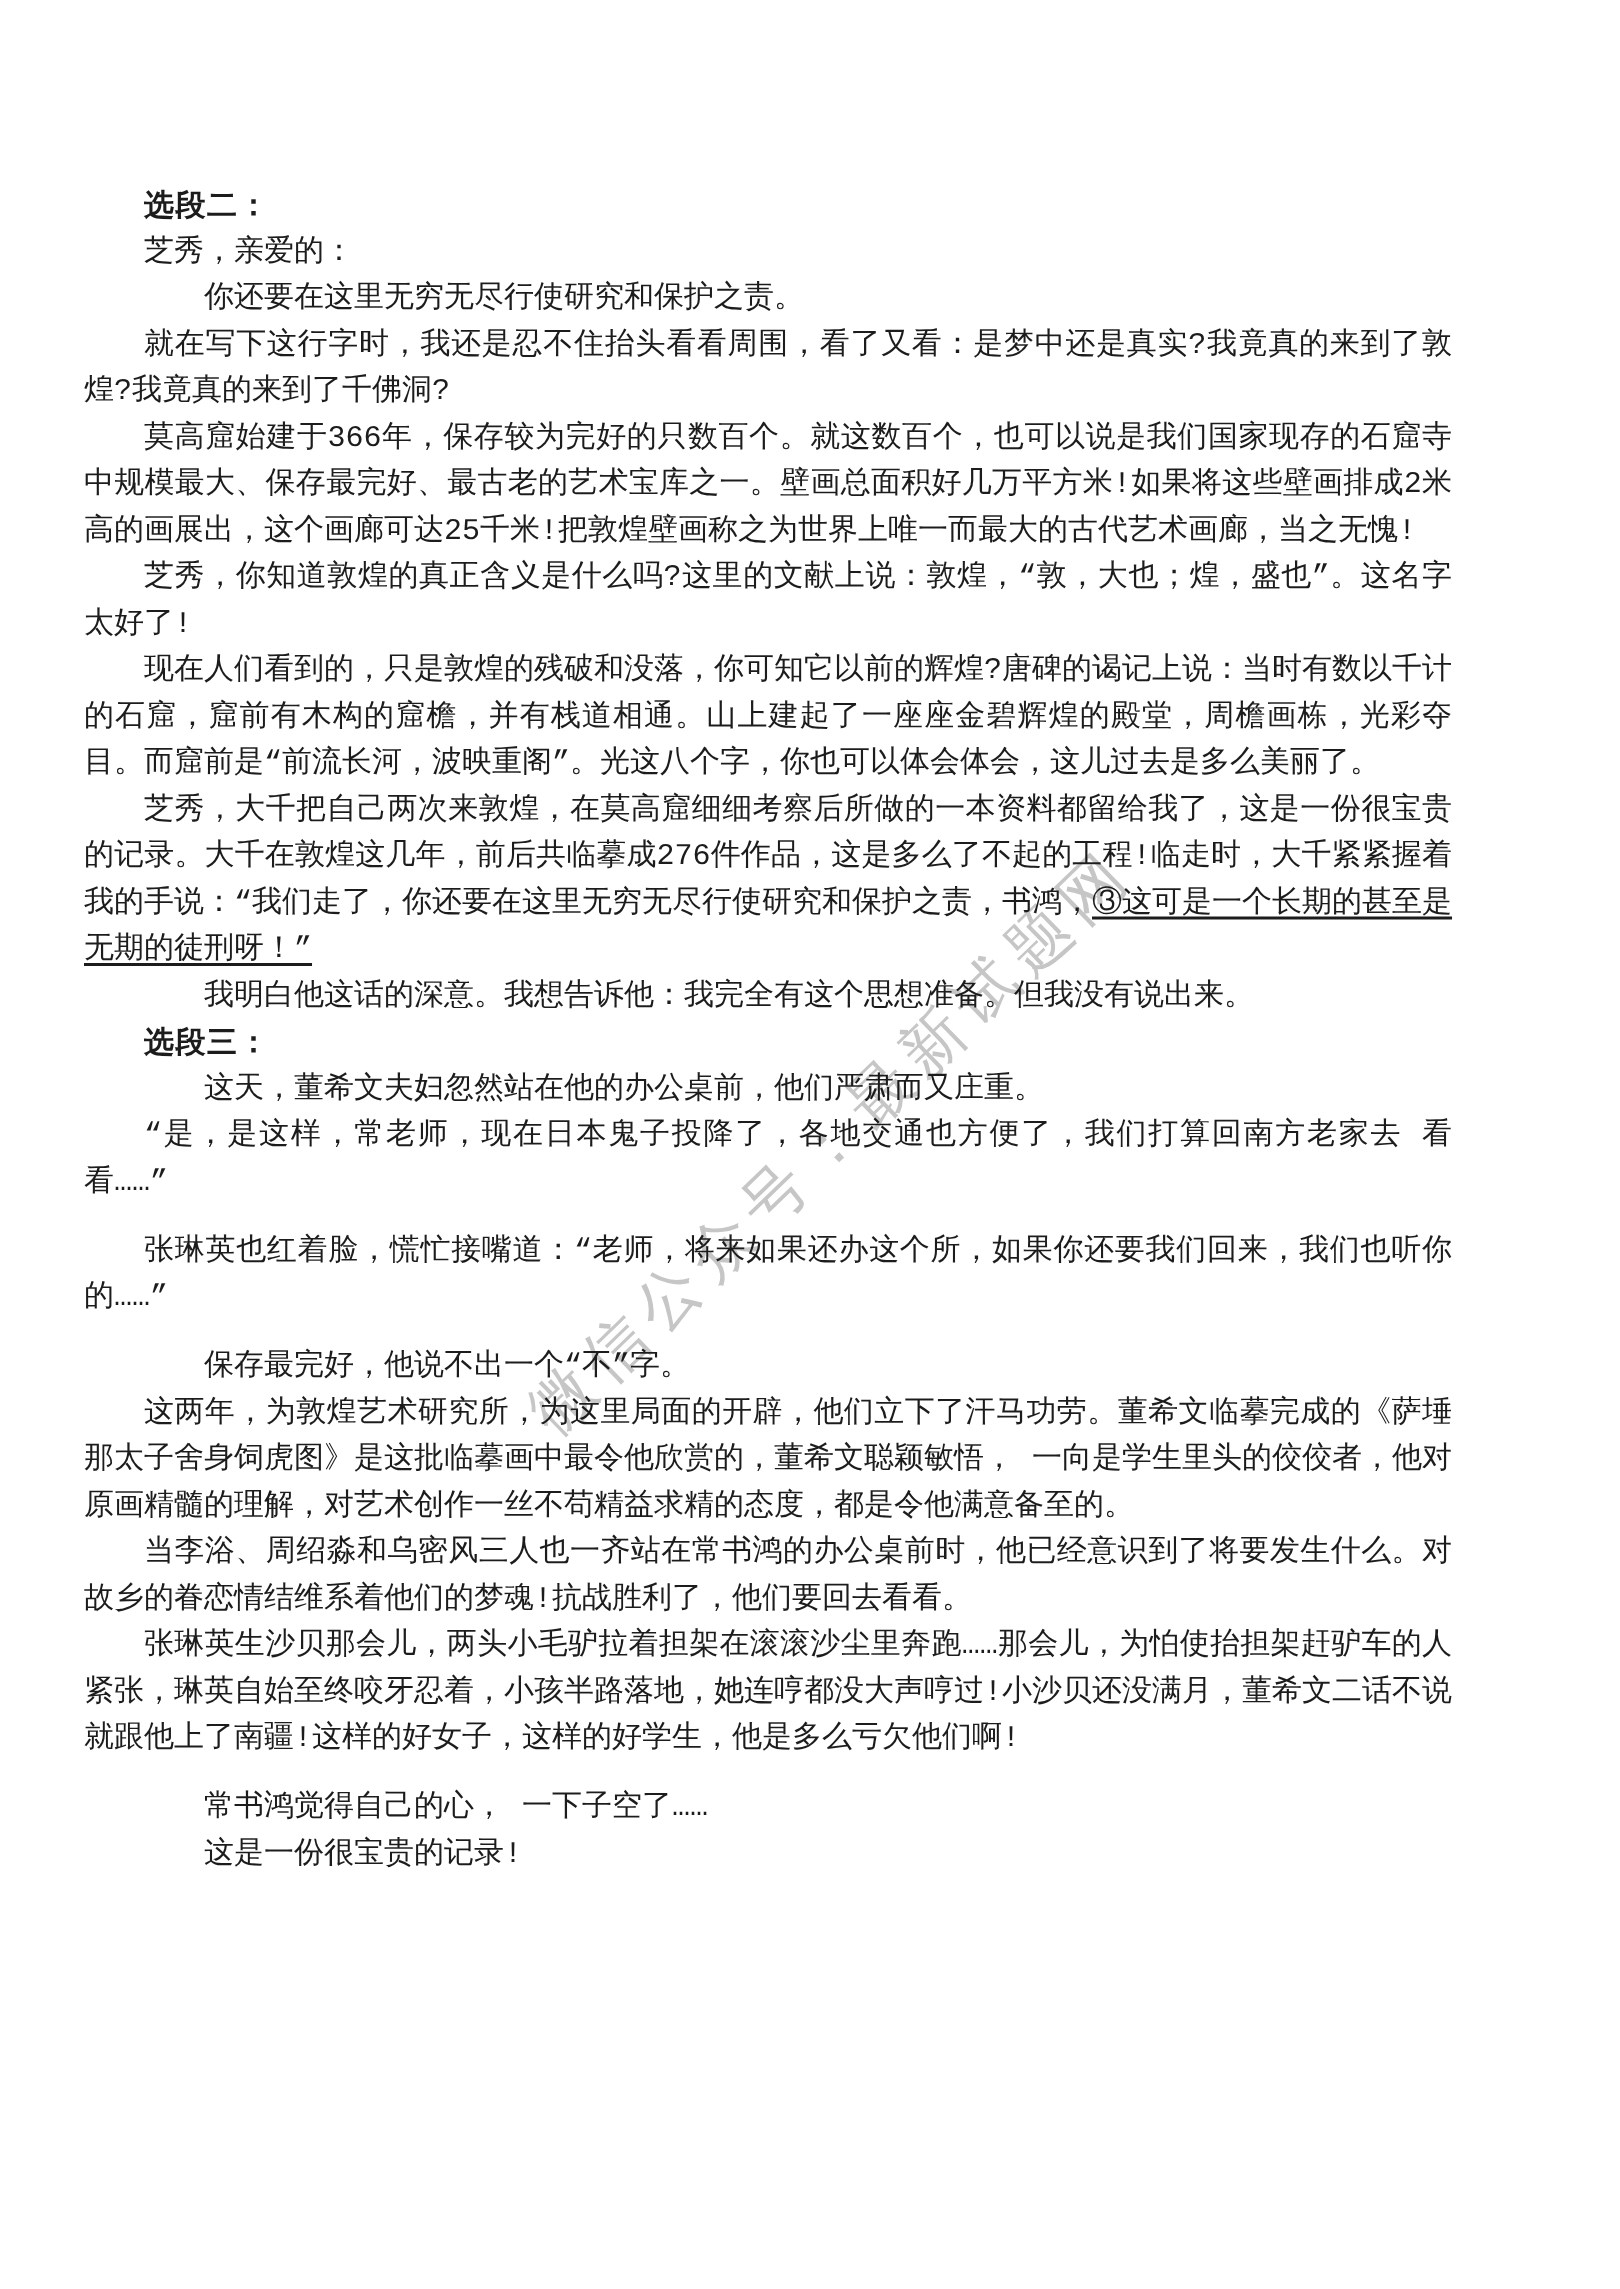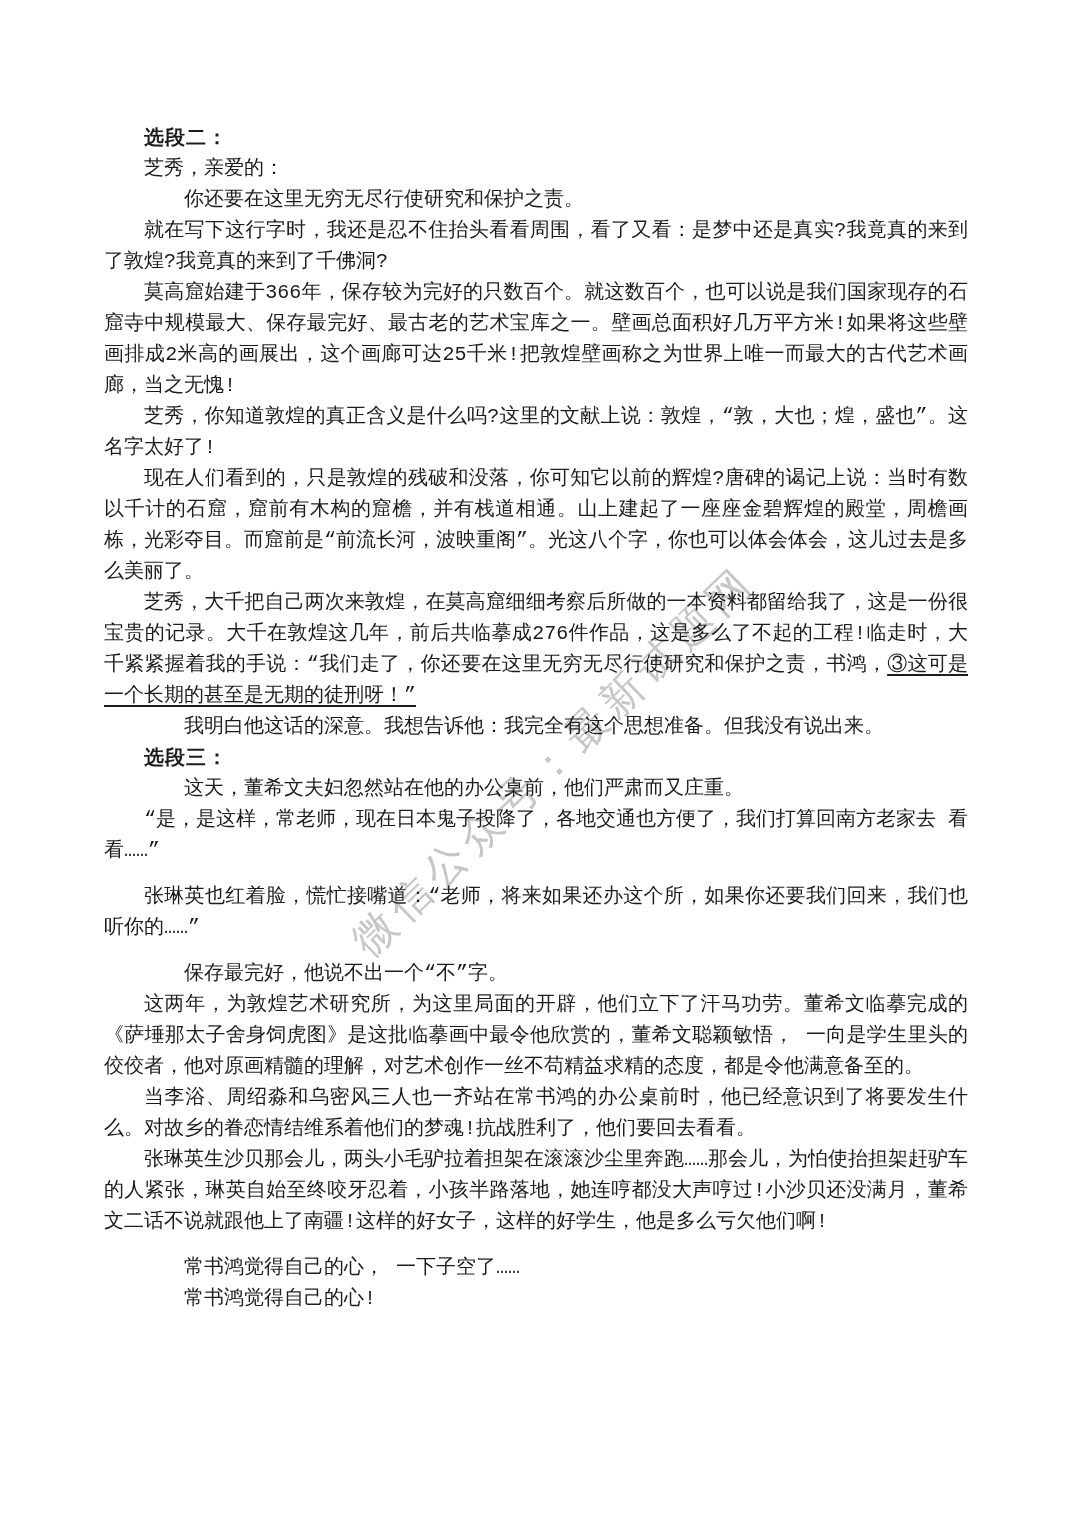--- a/index.html
+++ b/index.html
@@ -13,21 +13,21 @@
     min-height: 1526px;
     margin: 0 auto;
     background: #ffffff;
     overflow: hidden;
     font-family: "Liberation Serif", "DejaVu Serif", serif;
     color: #1c1c1c;
   }
   .content {
     position: relative;
     z-index: 1;
-    padding: 122px 112px 60px 104px;
+    padding: 122px 112px 60px 56px;
     font-size: 20px;
     line-height: 31px;
     text-align: justify;
   }
   .heading {
     margin: 0;
     font-weight: bold;
     text-indent: 2em;
     letter-spacing: 1px;
   }
@@ -70,15 +70,15 @@
       <p class="para indent-4"><span>我明白他这话的深意。我想告诉他：我完全有这个思想准备。但我没有说出来。</span></p>
       <p class="heading">选段三：</p>
       <p class="para indent-4"><span>这天，董希文夫妇忽然站在他的办公桌前，他们严肃而又庄重。</span></p>
       <p class="para indent-2"><span>“是，是这样，常老师，现在日本鬼子投降了，各地交通也方便了，我们打算回南方老家去 看看……”</span></p>
       <p class="para indent-2 gap"><span>张琳英也红着脸，慌忙接嘴道：“老师，将来如果还办这个所，如果你还要我们回来，我们也听你的……”</span></p>
       <p class="para indent-4 gap"><span>保存最完好，他说不出一个“不”字。</span></p>
       <p class="para indent-2"><span>这两年，为敦煌艺术研究所，为这里局面的开辟，他们立下了汗马功劳。董希文临摹完成的《萨埵那太子舍身饲虎图》是这批临摹画中最令他欣赏的，董希文聪颖敏悟， 一向是学生里头的佼佼者，他对原画精髓的理解，对艺术创作一丝不苟精益求精的态度，都是令他满意备至的。</span></p>
       <p class="para indent-2"><span>当李浴、周绍淼和乌密风三人也一齐站在常书鸿的办公桌前时，他已经意识到了将要发生什么。对故乡的眷恋情结维系着他们的梦魂!抗战胜利了，他们要回去看看。</span></p>
       <p class="para indent-2"><span>张琳英生沙贝那会儿，两头小毛驴拉着担架在滚滚沙尘里奔跑……那会儿，为怕使抬担架赶驴车的人紧张，琳英自始至终咬牙忍着，小孩半路落地，她连哼都没大声哼过!小沙贝还没满月，董希文二话不说就跟他上了南疆!这样的好女子，这样的好学生，他是多么亏欠他们啊!</span></p>
       <p class="para indent-4 gap"><span>常书鸿觉得自己的心， 一下子空了……</span></p>
-      <p class="para indent-4"><span>常书鸿觉得自己的心!</span></p>
+      <p class="para indent-4"><span>这是一份很宝贵的记录!</span></p>
     </div>
 </div>
 
 </body></html>

